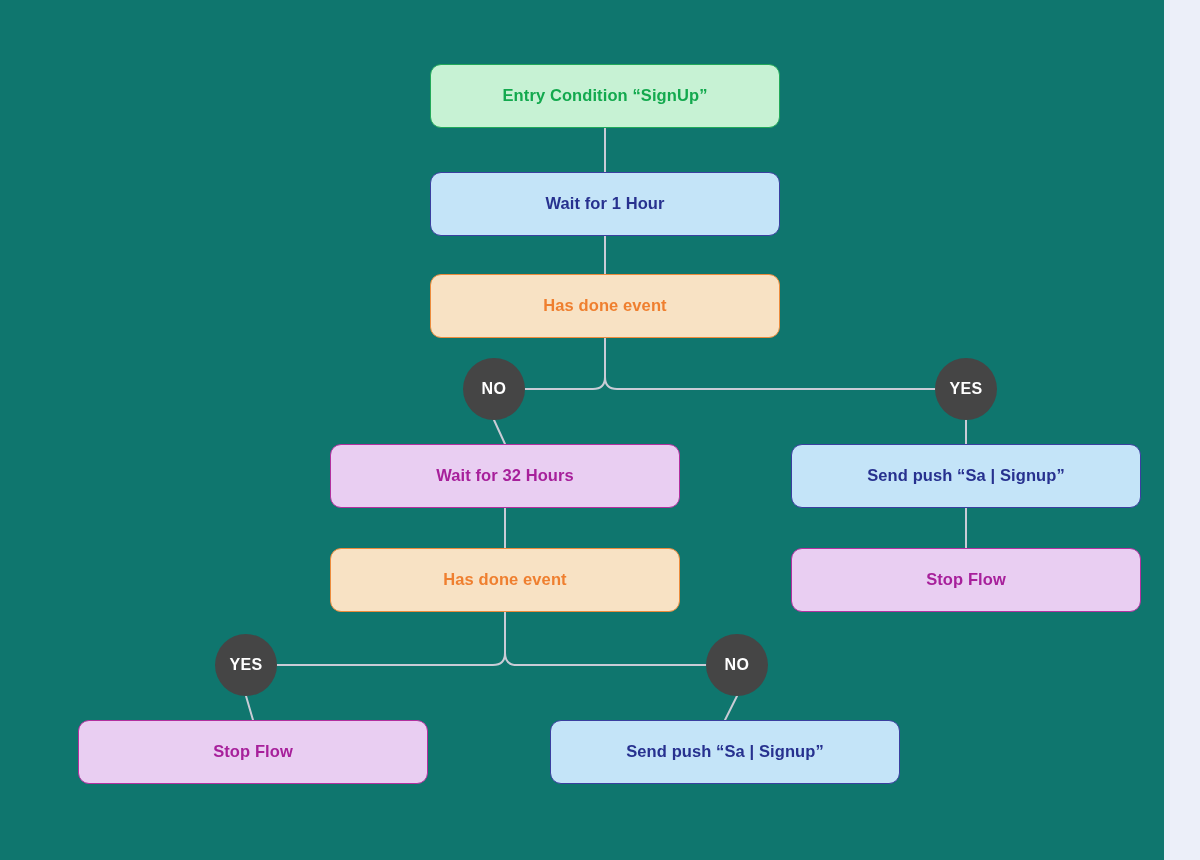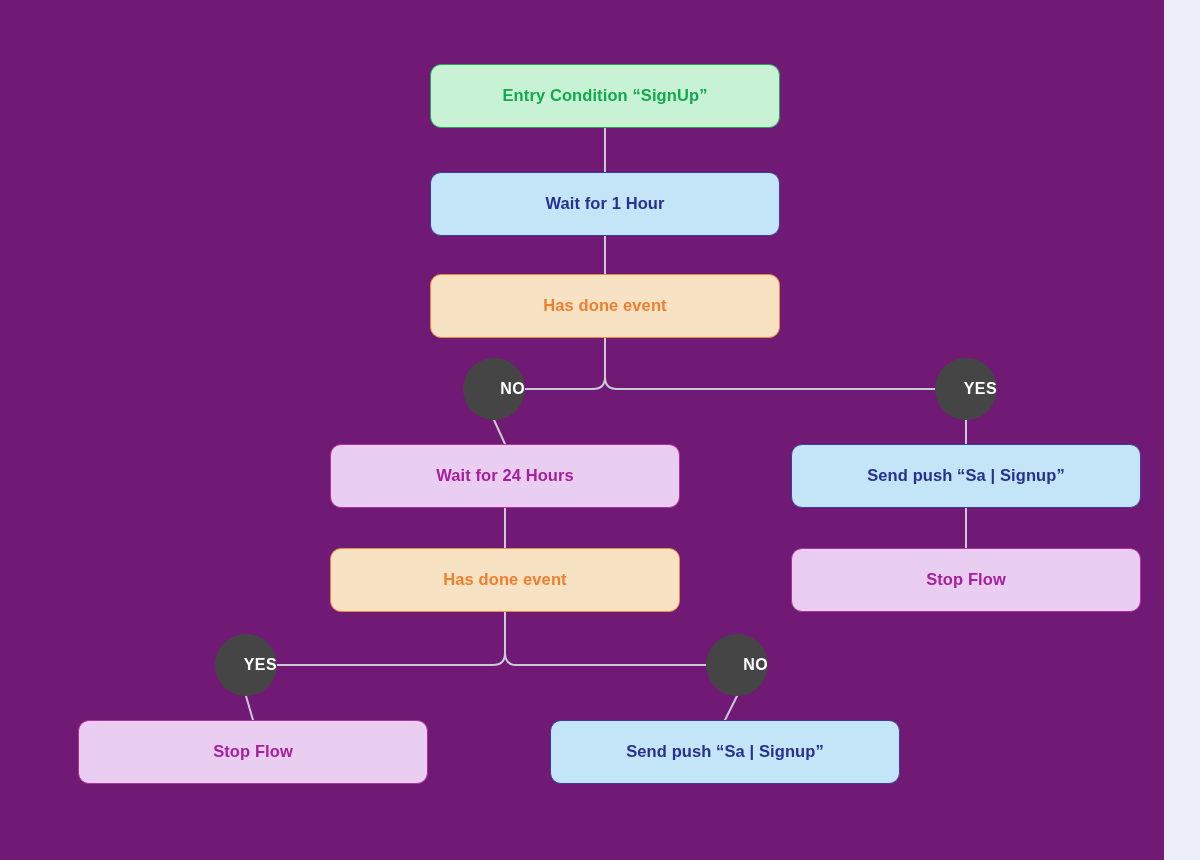--- a/index.html
+++ b/index.html
@@ -13,21 +13,21 @@
     height: 860px;
     background: #eceff9;
     font-family: "Liberation Sans", "DejaVu Sans", sans-serif;
     overflow: hidden;
   }
 
   #canvas {
     position: relative;
     width: 1164px;
     height: 860px;
-    background: #701a75;
+    background: #0f766e;
   }
 
   
   #edge-layer {
     position: absolute;
     left: 0; top: 0;
     width: 1200px;
     height: 860px;
     z-index: 1;
     pointer-events: none;
@@ -70,21 +70,21 @@
   
   .badge {
     position: absolute;
     z-index: 3;
     width: 62px;
     height: 62px;
     border-radius: 50%;
     background: #454545;
     display: flex;
     align-items: center;
-    justify-content: flex-end;
+    justify-content: center;
   }
   .badge-label {
     color: #ffffff;
     font-size: 16px;
     font-weight: 700;
     letter-spacing: .4px;
   }
 </style>
 </head>
 <body>
@@ -122,21 +122,21 @@
       <div class="node theme-green" style="left: 430px; top: 64px; width: 350px; height: 64px;">
         <span class="node-label">Entry Condition “SignUp”</span>
       </div>
       <div class="node theme-blue" style="left: 430px; top: 172px; width: 350px; height: 64px;">
         <span class="node-label">Wait for 1 Hour</span>
       </div>
       <div class="node theme-orange" style="left: 430px; top: 274px; width: 350px; height: 64px;">
         <span class="node-label">Has done event</span>
       </div>
       <div class="node theme-purple" style="left: 330px; top: 444px; width: 350px; height: 64px;">
-        <span class="node-label">Wait for 24 Hours</span>
+        <span class="node-label">Wait for 32 Hours</span>
       </div>
       <div class="node theme-blue" style="left: 791px; top: 444px; width: 350px; height: 64px;">
         <span class="node-label">Send push “Sa | Signup”</span>
       </div>
       <div class="node theme-orange" style="left: 330px; top: 548px; width: 350px; height: 64px;">
         <span class="node-label">Has done event</span>
       </div>
       <div class="node theme-purple" style="left: 791px; top: 548px; width: 350px; height: 64px;">
         <span class="node-label">Stop Flow</span>
       </div>

